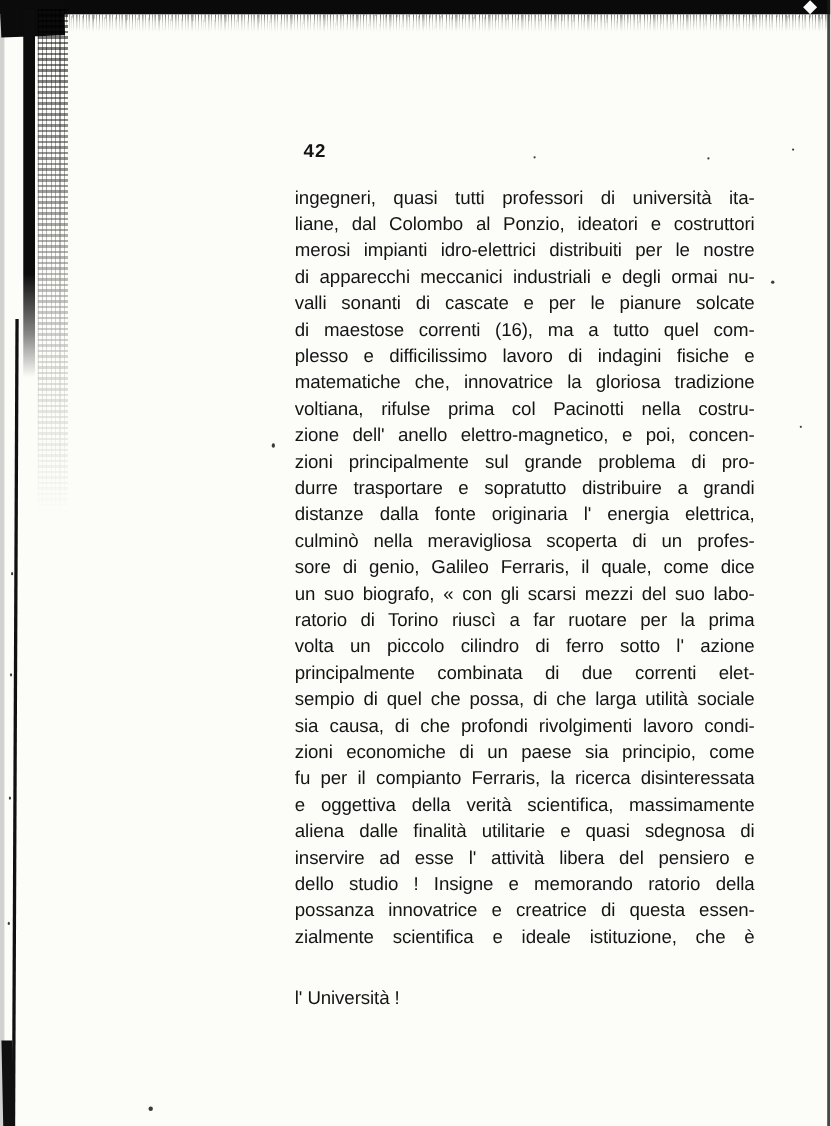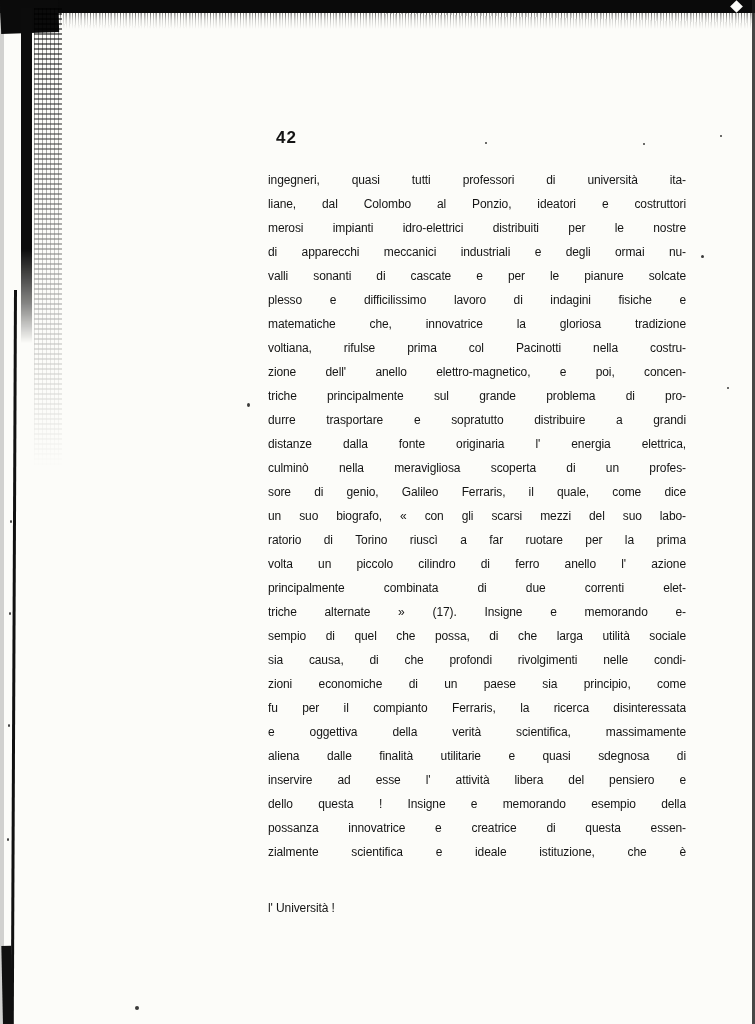--- a/index.html
+++ b/index.html
@@ -87,21 +87,21 @@
   
   .page-number {
     position: absolute; left: 276px; top: 128px;
     font-size: 17px; font-weight: bold; letter-spacing: 1px;
   }
   .text-block {
     position: absolute; left: 268px; top: 168px; width: 418px;
   }
   .textline {
     height: 24px; line-height: 24px;
-    font-size: 12px;
+    font-size: 17px;
     letter-spacing: -0.1px;
     white-space: nowrap;
     text-align: justify;
     text-align-last: justify;
     overflow: hidden;
   }
   .textline:last-child { text-align-last: left; margin-top: 32px; }
 </style>
 </head>
 <body>
@@ -132,40 +132,40 @@
   <div class="speck s11"></div>
 
   <div class="page-number">42</div>
 
   <div class="text-block">
       <div class="textline">ingegneri, quasi tutti professori di università ita-</div>
       <div class="textline">liane, dal Colombo al Ponzio, ideatori e costruttori</div>
       <div class="textline">merosi impianti idro-elettrici distribuiti per le nostre</div>
       <div class="textline">di apparecchi meccanici industriali e degli ormai nu-</div>
       <div class="textline">valli sonanti di cascate e per le pianure solcate</div>
+      <div class="textline">di maestose correnti (16), ma a tutto quel com-</div>
       <div class="textline">plesso e difficilissimo lavoro di indagini fisiche e</div>
       <div class="textline">matematiche che, innovatrice la gloriosa tradizione</div>
       <div class="textline">voltiana, rifulse prima col Pacinotti nella costru-</div>
       <div class="textline">zione dell' anello elettro-magnetico, e poi, concen-</div>
-      <div class="textline">triche principalmente sul grande problema di pro-</div>
+      <div class="textline">zioni principalmente sul grande problema di pro-</div>
       <div class="textline">durre trasportare e sopratutto distribuire a grandi</div>
       <div class="textline">distanze dalla fonte originaria l' energia elettrica,</div>
       <div class="textline">culminò nella meravigliosa scoperta di un profes-</div>
       <div class="textline">sore di genio, Galileo Ferraris, il quale, come dice</div>
       <div class="textline">un suo biografo, « con gli scarsi mezzi del suo labo-</div>
       <div class="textline">ratorio di Torino riuscì a far ruotare per la prima</div>
-      <div class="textline">volta un piccolo cilindro di ferro anello l' azione</div>
+      <div class="textline">volta un piccolo cilindro di ferro sotto l' azione</div>
       <div class="textline">principalmente combinata di due correnti elet-</div>
-      <div class="textline">triche alternate » (17). Insigne e memorando e-</div>
       <div class="textline">sempio di quel che possa, di che larga utilità sociale</div>
-      <div class="textline">sia causa, di che profondi rivolgimenti nelle condi-</div>
+      <div class="textline">sia causa, di che profondi rivolgimenti lavoro condi-</div>
       <div class="textline">zioni economiche di un paese sia principio, come</div>
       <div class="textline">fu per il compianto Ferraris, la ricerca disinteressata</div>
       <div class="textline">e oggettiva della verità scientifica, massimamente</div>
       <div class="textline">aliena dalle finalità utilitarie e quasi sdegnosa di</div>
       <div class="textline">inservire ad esse l' attività libera del pensiero e</div>
-      <div class="textline">dello questa ! Insigne e memorando esempio della</div>
+      <div class="textline">dello studio ! Insigne e memorando ratorio della</div>
       <div class="textline">possanza innovatrice e creatrice di questa essen-</div>
       <div class="textline">zialmente scientifica e ideale istituzione, che è</div>
       <div class="textline">l' Università !</div>
     </div>
 
 </div>
 
 </body></html>

